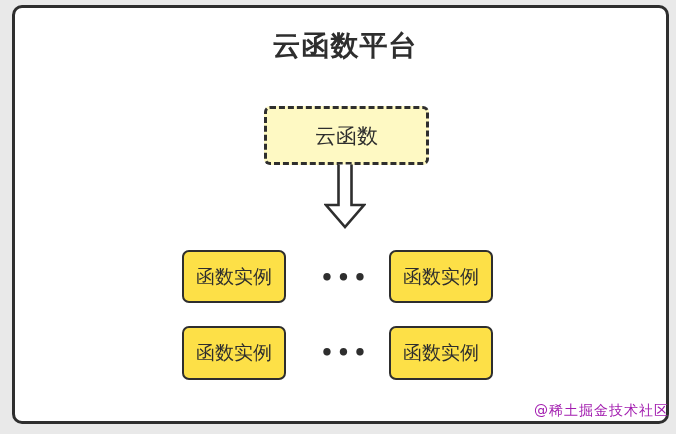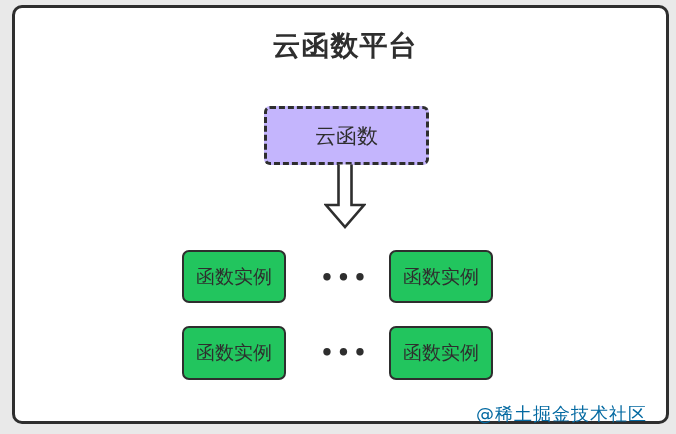--- a/index.html
+++ b/index.html
@@ -42,41 +42,41 @@
   }
   .dashed-box {
     position: absolute;
     left: 257px;
     top: 106px;
     width: 165px;
     height: 59px;
     box-sizing: border-box;
     border: 3px dashed #2e2e2e;
     border-radius: 6px;
-    background: #c4b5fd;
+    background: #fef9c3;
     display: flex;
     align-items: center;
     justify-content: center;
     font-size: 21px;
     color: #2e2e2e;
   }
   .arrow {
     position: absolute;
     left: 317px;
     top: 164px;
     width: 42px;
     height: 66px;
   }
   .node {
     position: absolute;
     width: 104px;
     box-sizing: border-box;
     border: 2.5px solid #2e2e2e;
     border-radius: 7px;
-    background: #22c55e;
+    background: #fde047;
     display: flex;
     align-items: center;
     justify-content: center;
     font-size: 19px;
     color: #2e2e2e;
   }
   .row1 { top: 250px; height: 53px; }
   .row2 { top: 326px; height: 54px; }
   .colL { left: 175px; }
   .colR { left: 382px; }
@@ -87,24 +87,24 @@
     text-align: center;
     font-size: 21px;
     font-weight: 700;
     letter-spacing: 3px;
     color: #2e2e2e;
   }
   .dots-row1 { top: 266px; }
   .dots-row2 { top: 341px; }
   .watermark {
     position: absolute;
-    right: 36px;
+    right: 14px;
     top: 402px;
-    font-size: 18px;
-    color: #0369a1;
+    font-size: 14px;
+    color: #a21caf;
     letter-spacing: 1px;
   }
 </style>
 </head>
 <body>
 
 <div class="stage">
 
   <div class="frame"></div>
 

